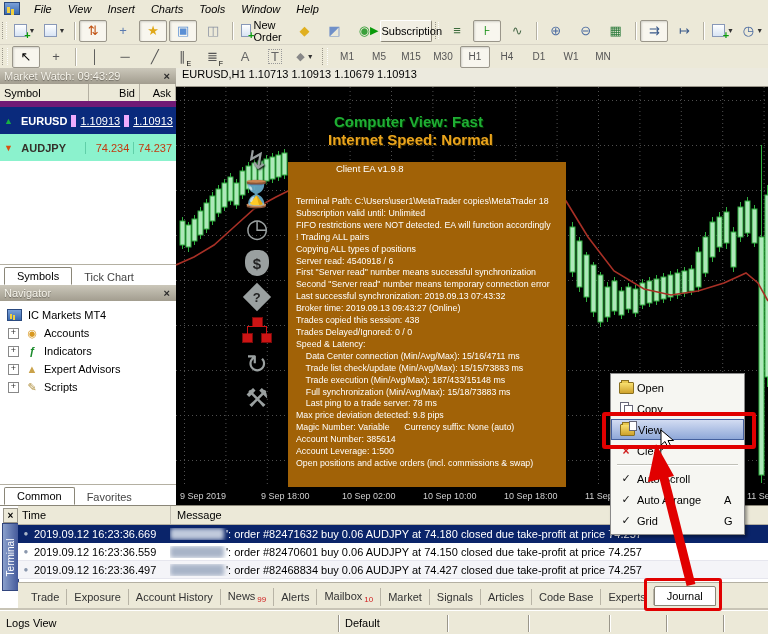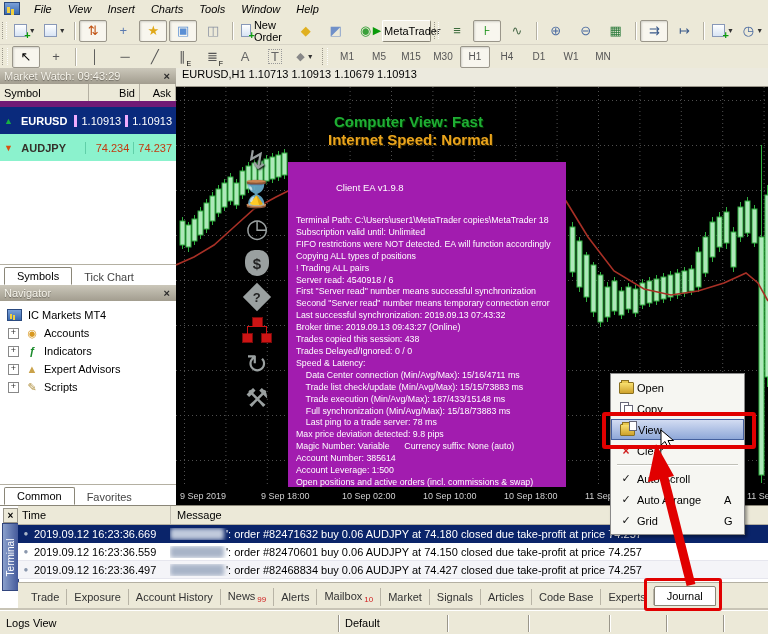--- a/index.html
+++ b/index.html
@@ -41,21 +41,21 @@
   .pclose{color:#2a2a2a;text-shadow:none;font-weight:bold;font-size:11px;padding:0 2px;}
   .mwhead{display:flex;height:17px;background:#ece9d8;border-bottom:6px solid #701a75;align-items:center;}
   .mwhead span{padding:0 4px;border-right:1px solid #b4b0a2;height:100%;display:flex;align-items:center;}
   .mwc1{width:80px;}.mwc2{width:42px;justify-content:flex-end;}.mwc3{flex:1;justify-content:flex-end;}
   .mwrow{display:flex;height:27px;align-items:center;}
   .mwrow span{padding:0 4px;}
   .mwrow .sym{width:64px;font-weight:bold;}
   .mwrow .bid{width:42px;text-align:right;}
   .mwrow .ask{flex:1;text-align:right;}
   .mwrow.sel{background:#0a2a7c;color:#fff;}
-  .mwrow.sel .bid,.mwrow.sel .ask{border-left:3px solid #f0abfc;}
+  .mwrow.sel .bid,.mwrow.sel .ask{border-left:5px solid #f0abfc;text-decoration:underline;}
   .mwrow.aud{background:#8bf2cd;}
   .mwrow.aud .sym{color:#35302a;}
   .mwrow.aud .bid,.mwrow.aud .ask{color:#c33a10;border-left:1px solid #60cfa8;}
   .arrow{width:10px;font-size:9px;}
   .up{color:#17b044;}.down{color:#d85010;}
   .pfill{flex:1;background:#fff;}
   .ptabs{flex:0 0 20px;display:flex;align-items:flex-end;background:#fff;border-top:1px solid #b4b0a2;padding-left:4px;}
   .ptab{padding:2px 12px;color:#444;}
   .ptab.active{background:#fff;border:1px solid #8a8678;border-bottom-color:#fff;border-radius:2px 2px 0 0;color:#000;}
   
@@ -77,22 +77,22 @@
   .eaicons .g{color:#9aa0a0;font-size:26px;line-height:34px;text-shadow:1px 1px 2px #000;}
   .eaicons .r{color:#cc1414;}
   .bag{width:24px;height:26px;background:#9aa0a0;border-radius:40% 40% 50% 50%;color:#222;font-weight:bold;
     display:flex;align-items:center;justify-content:center;font-size:15px;margin:5px 0;}
   .diam{width:20px;height:20px;background:#9aa0a0;transform:rotate(45deg);display:flex;align-items:center;justify-content:center;margin:6px 0;}
   .diam span{transform:rotate(-45deg);color:#222;font-weight:bold;font-size:13px;}
   .net{position:relative;width:30px;height:26px;margin:4px 0;}
   .net i{position:absolute;width:9px;height:8px;background:#cc1414;border:1px solid #7a0a0a;}
   .net i:nth-child(1){left:10px;top:0;}.net i:nth-child(2){left:0;bottom:0;}.net i:nth-child(3){right:0;bottom:0;}
   .net::after{content:"";position:absolute;left:5px;right:5px;top:9px;bottom:5px;border:1px solid #cc1414;border-bottom:none;}
-  .eapanel{position:absolute;left:112px;top:75px;width:278px;height:344px;background:#a21caf;color:#fff;
-    overflow:hidden;padding:20px 8px;box-sizing:border-box;}
+  .eapanel{position:absolute;left:112px;top:75px;width:278px;height:344px;background:#a16207;color:#fff;
+    overflow:hidden;padding:1px 8px;box-sizing:border-box;}
   .eapanel .hdr{margin:0 0 22px 40px;font-size:9.5px;}
   .ealine{font-size:8.8px;line-height:11.9px;white-space:pre;}
   .taxis{position:absolute;left:0;top:419px;width:592px;height:18px;background:#000;display:flex;align-items:center;
     overflow:hidden;padding-left:4px;box-sizing:border-box;}
   .taxis span{width:81px;flex:0 0 81px;color:#cfcfcf;font-size:9px;white-space:nowrap;}
   
   .cmenu{position:absolute;left:610px;top:373px;width:133px;background:#f6f6f2;border:1px solid #8a8a8a;
     box-shadow:2px 2px 3px rgba(0,0,0,.4);z-index:40;padding:3px 0;}
   .cmitem{display:flex;align-items:center;height:21px;padding:0 6px 0 4px;}
   .cmicon{width:22px;display:flex;justify-content:center;align-items:center;}
@@ -204,21 +204,21 @@
         <span class="ic" style="color:#e0b020">◆</span>
       </span>
     <span class="tbtn">
         <span class="ic" style="color:#7090c8">◩</span>
       </span>
     <span class="tbtn">
         <span class="ic" style="color:#3aa03a">◉</span>
       </span>
     <span class="tbtn raised">
         <span class="ic sm" style="color:#0a9a0a">▶</span>
-        <span class="lbl">MetaTrader</span>
+        <span class="lbl">Subscription</span>
       </span>
     <span class="grip"></span>
     <span class="tbtn">
         <span class="ic" style="color:#3a6a3a">≡</span>
       </span>
     <span class="tbtn pressed">
         <span class="ic" style="color:#0a8a0a">⊦</span>
       </span>
     <span class="tbtn">
         <span class="ic" style="color:#4a6a4a">∿</span>
@@ -534,22 +534,22 @@
         <span class="g">↻</span>
         <span class="g">⚒</span>
       </div>
       <div class="eapanel">
         <div class="hdr">Client EA v1.9.8</div>
         <div>
 
         <div class="ealine">Terminal Path: C:\Users\user1\MetaTrader copies\MetaTrader 18</div>
             <div class="ealine">Subscription valid until: Unlimited</div>
             <div class="ealine">FIFO restrictions were NOT detected. EA will function accordingly</div>
+            <div class="ealine">! Trading ALL pairs</div>
             <div class="ealine">Copying ALL types of positions</div>
-            <div class="ealine">! Trading ALL pairs</div>
             <div class="ealine"></div>
             <div class="ealine">Server read: 4540918 / 6</div>
             <div class="ealine">First "Server read" number means successful synchronization</div>
             <div class="ealine">Second "Server read" number means temporary connection error</div>
             <div class="ealine">Last successful synchronization: 2019.09.13 07:43:32</div>
             <div class="ealine">Broker time: 2019.09.13 09:43:27 (Online)</div>
             <div class="ealine">Trades copied this session: 438</div>
             <div class="ealine">Trades Delayed/Ignored: 0 / 0</div>
             <div class="ealine"></div>
             <div class="ealine">Speed &amp; Latency:</div>

